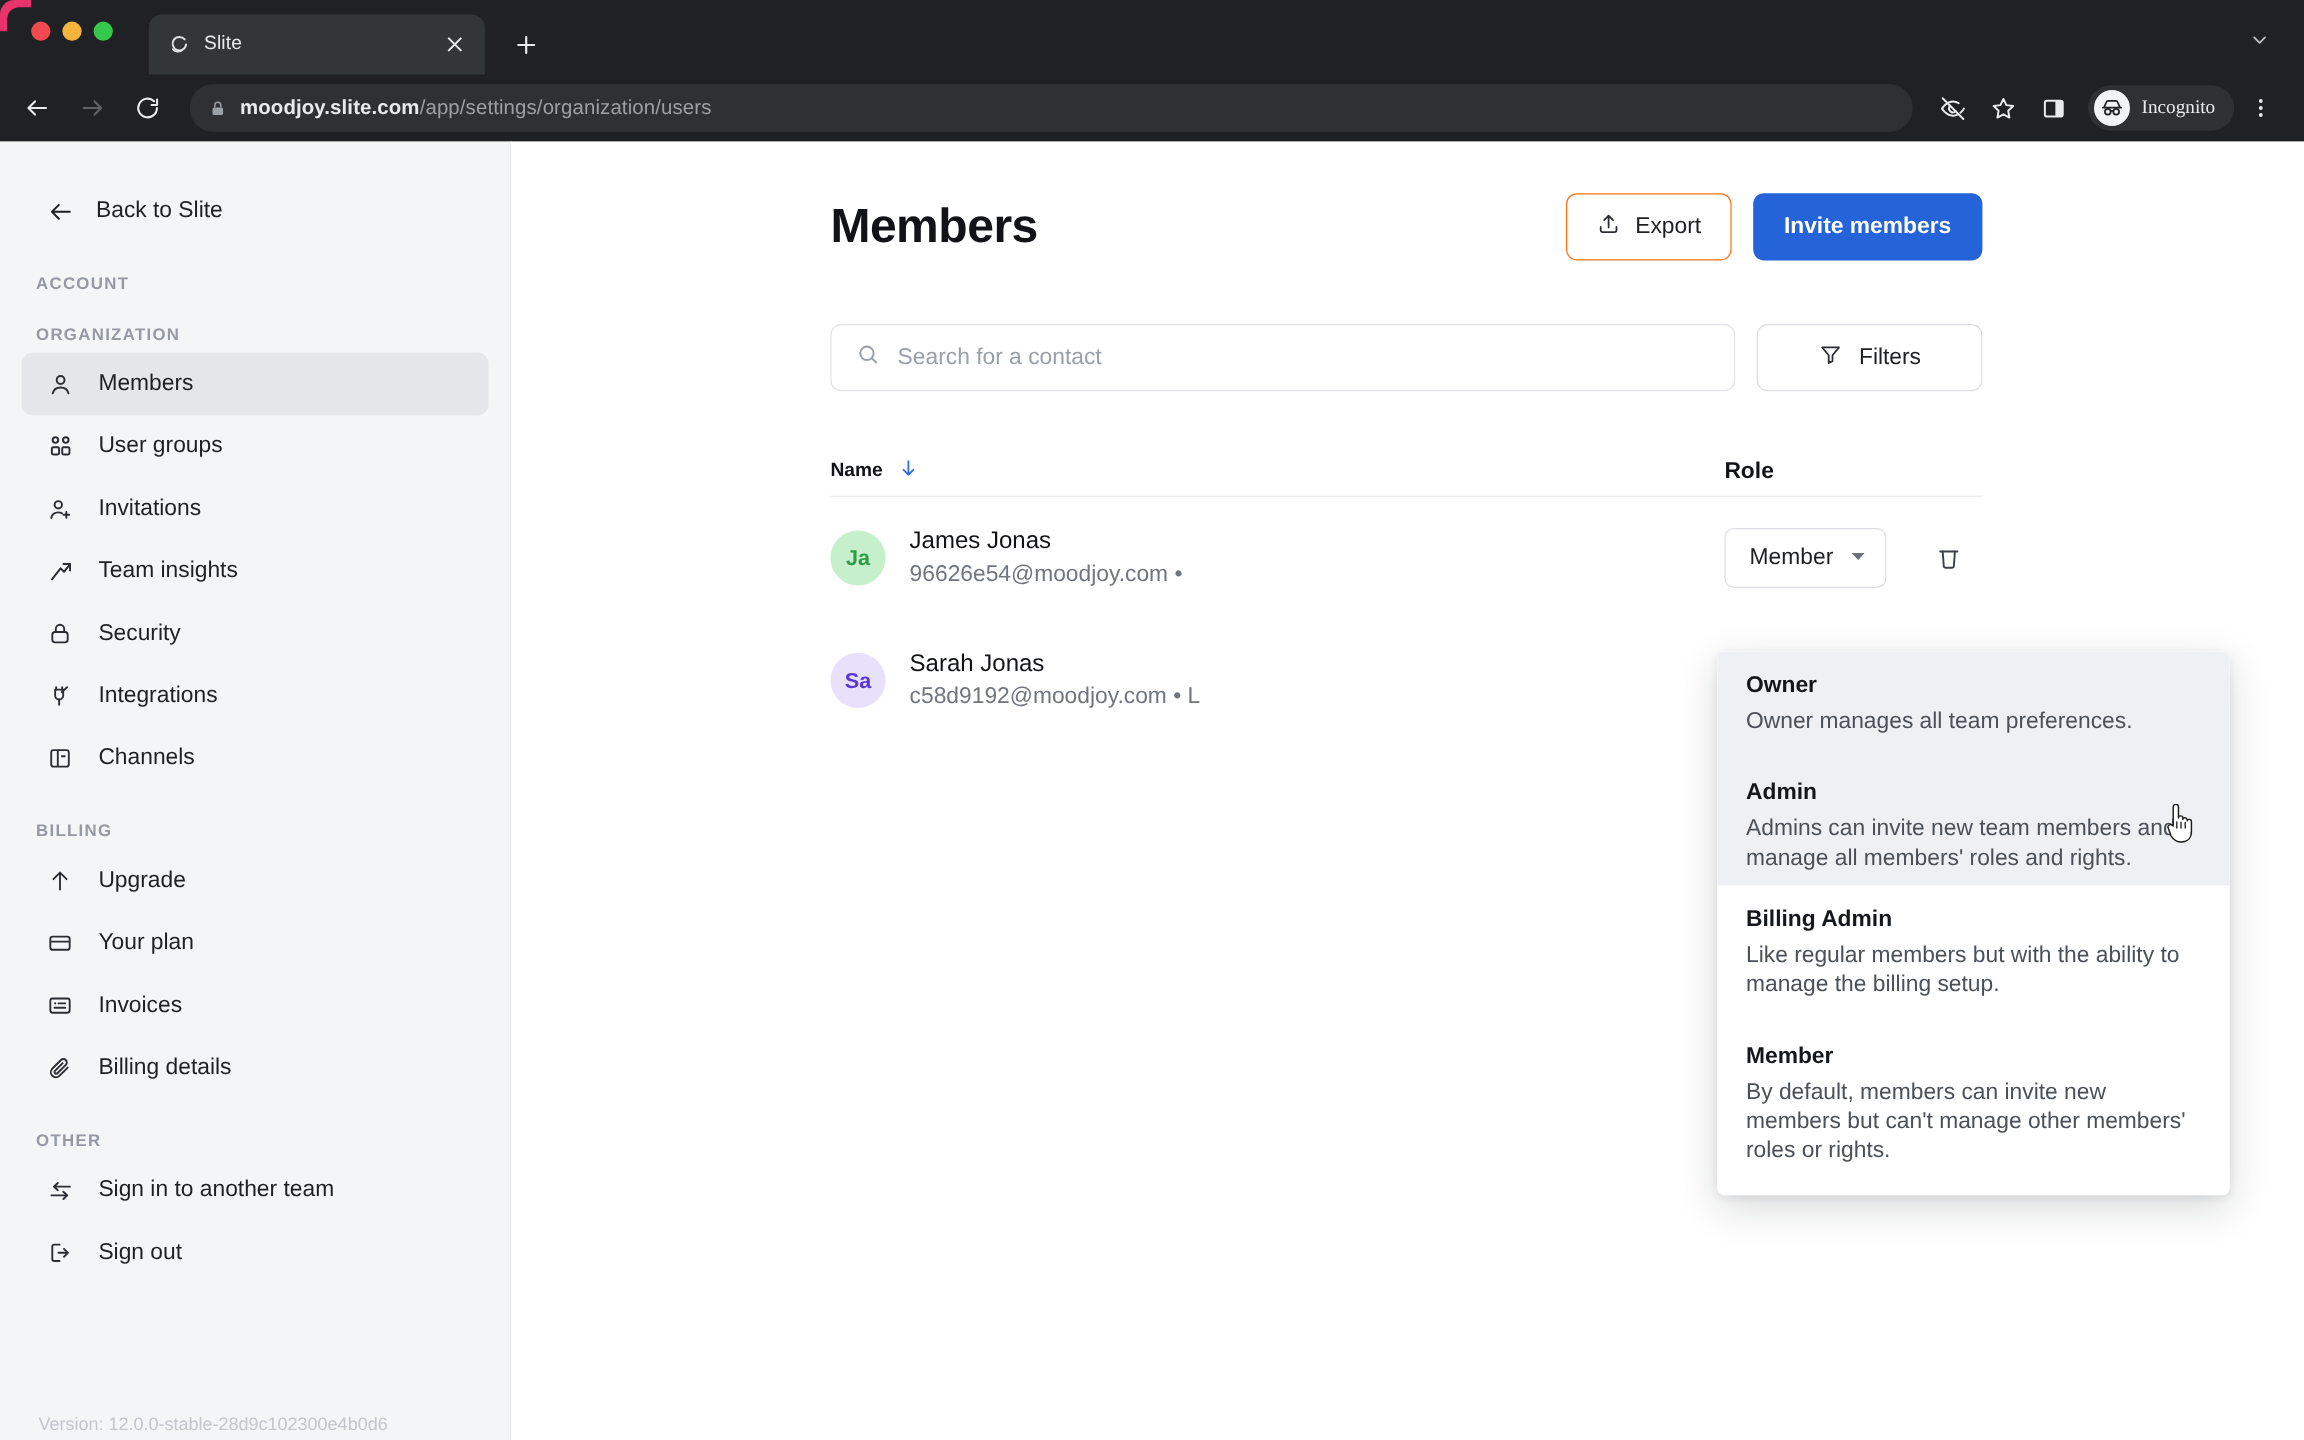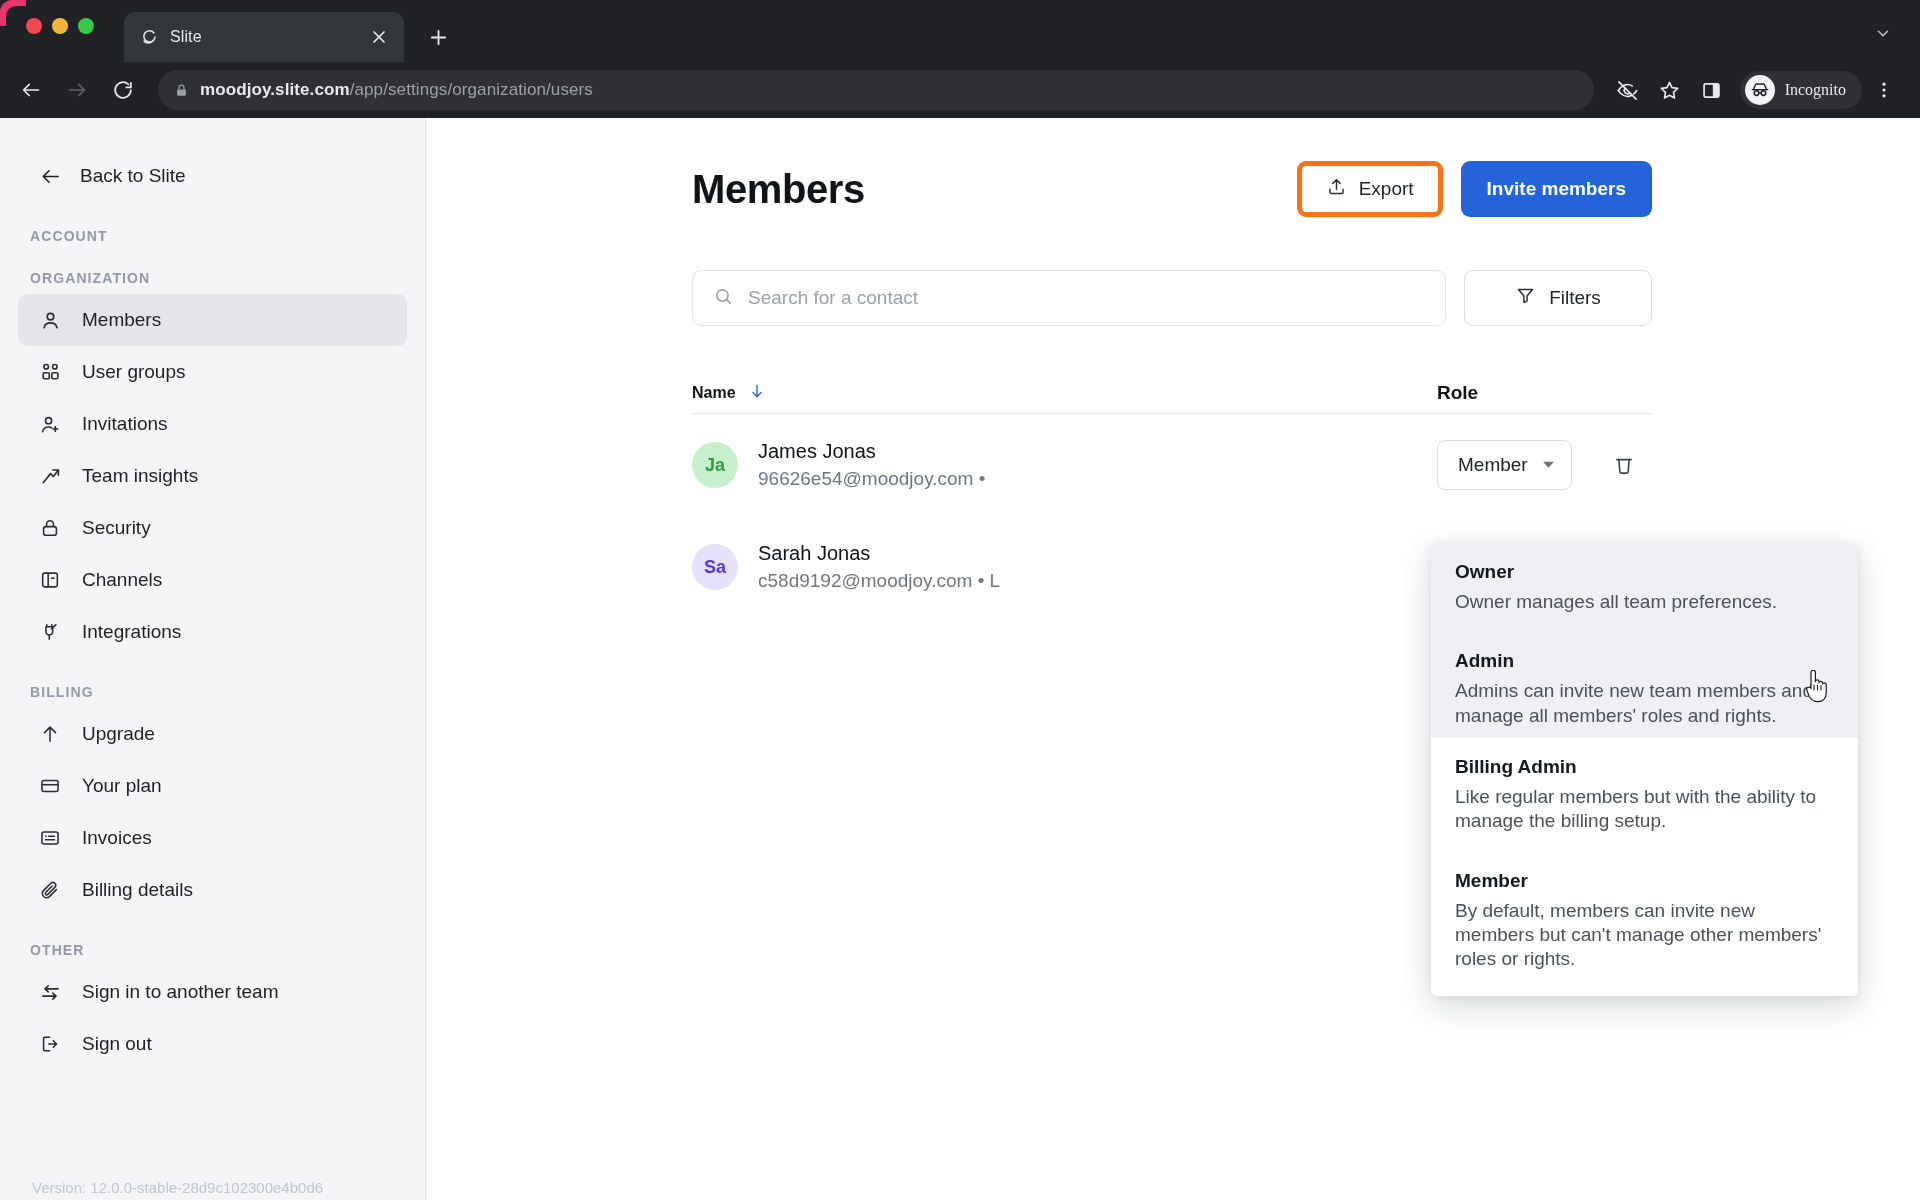--- a/index.html
+++ b/index.html
@@ -128,21 +128,21 @@
   
   .main { flex:1; position:relative; background:#fff; }
   .content { width: 960px; margin-left: 266px; padding-top: 38px; position:relative; }
 
   .page-head { display:flex; align-items:center; justify-content:space-between; height: 66px; }
   .page-title { font-size: 40px; font-weight: 700; color:#111317; letter-spacing:-.4px; }
   .head-actions { display:flex; align-items:center; gap: 18px; }
   .btn-export {
     display:flex;align-items:center;gap:12px;
     height: 56px; padding: 0 24px;
-    border:5px solid #f97316; border-radius: 9px; background:#fff;
+    border:1px solid #f97316; border-radius: 9px; background:#fff;
     font-size: 19px; color:#1e2023;
   }
   .btn-invite {
     height: 56px; padding: 0 26px; border-radius: 9px;
     background:#2563d9; color:#fff; font-size:19px; font-weight:700;
     display:flex;align-items:center;
   }
 
   .filter-row { display:flex; align-items:center; gap: 18px; margin-top: 48px; }
   .search-box {
@@ -383,39 +383,39 @@
           <svg width="22" height="22" viewBox="0 0 24 24" fill="none" stroke="#2a2d33" stroke-width="1.7" stroke-linejoin="round">
             <rect x="5" y="10.5" width="14" height="9.5" rx="2.6"></rect>
             <path d="M8.2 10.5V7.8a3.8 3.8 0 0 1 7.6 0v2.7"></path>
           </svg>
         </span>
         <span>Security</span>
       </div>
 
       <div class="nav-item">
         <span class="nav-ico">
-          <svg width="22" height="22" viewBox="0 0 24 24" fill="none" stroke="#2a2d33" stroke-width="1.7" stroke-linejoin="round">
-            <rect x="4" y="4.5" width="16" height="15" rx="2.2"></rect>
-            <path d="M10 4.5v15"></path>
-              <path d="M13 10h4"></path>
-          </svg>
-        </span>
-        <span>Channels</span>
-      </div>
-
-      <div class="nav-item">
-        <span class="nav-ico">
           <svg width="22" height="22" viewBox="0 0 24 24" fill="none" stroke="#2a2d33" stroke-width="1.7" stroke-linecap="round" stroke-linejoin="round">
             <path d="M8.5 6.2V4M14 6.2V4"></path>
             <path d="M7.6 6.2h7.3v5.3a3.65 3.65 0 0 1-7.3 0z"></path>
             <path d="M11.2 15.1V20"></path>
             <path d="M13.5 8.5l5-4.5"></path>
           </svg>
         </span>
         <span>Integrations</span>
+      </div>
+
+      <div class="nav-item">
+        <span class="nav-ico">
+          <svg width="22" height="22" viewBox="0 0 24 24" fill="none" stroke="#2a2d33" stroke-width="1.7" stroke-linejoin="round">
+            <rect x="4" y="4.5" width="16" height="15" rx="2.2"></rect>
+            <path d="M10 4.5v15"></path>
+              <path d="M13 10h4"></path>
+          </svg>
+        </span>
+        <span>Channels</span>
       </div>
 
       <div class="section-label">BILLING</div>
 
       <div class="nav-item">
         <span class="nav-ico">
           <svg width="22" height="22" viewBox="0 0 24 24" fill="none" stroke="#2a2d33" stroke-width="1.7" stroke-linecap="round" stroke-linejoin="round">
             <path d="M12 20V4.5M6 10.5L12 4.5l6 6"></path>
           </svg>
         </span>

